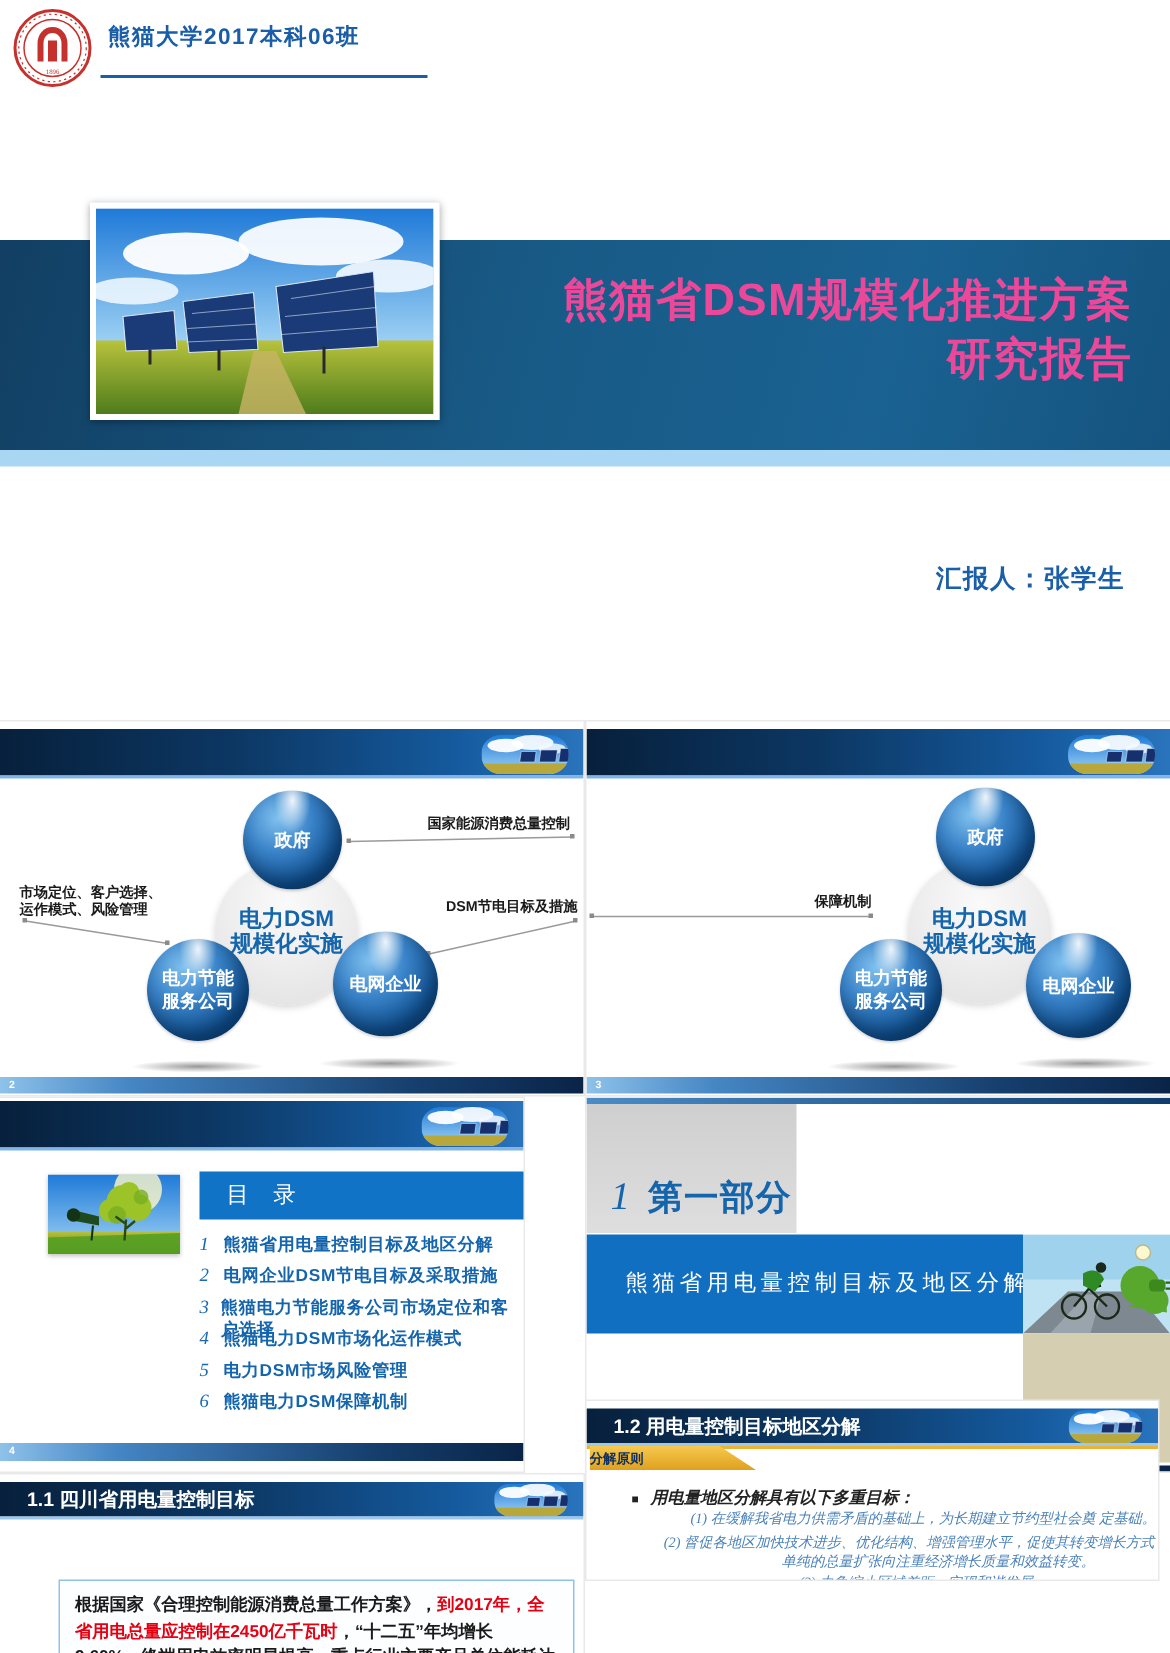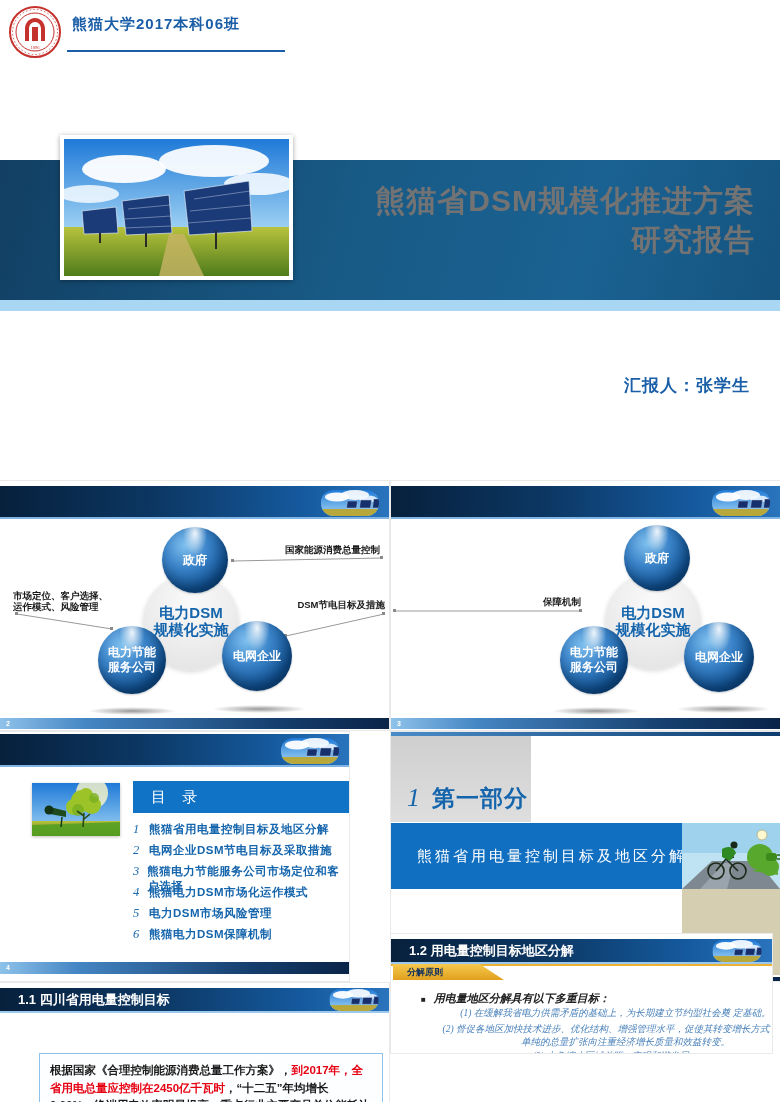--- a/index.html
+++ b/index.html
@@ -13,21 +13,21 @@
 
   
   .slide{position:absolute;background:#fff;overflow:hidden;box-shadow:0 0 0 1px #e9e9e9;}
   .slide1{left:0;top:88px;width:780px;height:391px;box-shadow:none;}
 
   .band{position:absolute;left:0;top:72px;width:780px;height:140px;
         background:linear-gradient(105deg,#123f63 0%,#185a86 45%,#1a6292 75%,#15537f 100%);}
   .band-strip{position:absolute;left:0;top:212px;width:780px;height:11px;background:#a9d6f2;}
   .title-photo{position:absolute;left:60px;top:47px;width:225px;height:137px;border:4px solid #fff;
                box-shadow:0 1px 5px rgba(0,0,0,.35);background:#cfe8f8;}
-  .main-title{position:absolute;right:25px;top:93px;text-align:right;color:#737373;font-weight:bold;
+  .main-title{position:absolute;right:25px;top:93px;text-align:right;color:#ec4899;font-weight:bold;
               font-size:30px;line-height:39px;letter-spacing:1px;}
   .presenter{position:absolute;right:30px;top:286px;font-size:17px;font-weight:bold;color:#1a5fa8;letter-spacing:1px;}
 
   
   .hdr-bar{position:absolute;left:0;right:0;top:5px;height:31px;
            background:linear-gradient(90deg,#07203c 0%,#0c3763 40%,#155a9e 78%,#2a74bd 100%);
            border-bottom:2px solid #7fb4e4;}
   .hdr-bar .hdr-oval{position:absolute;right:10px;top:4px;}
   .hdr-bar.small{height:23px;line-height:23px;color:#fff;font-size:13px;font-weight:bold;padding-left:18px;
            box-sizing:content-box;border-bottom:2px solid #9cc8ee;}
@@ -78,21 +78,21 @@
            background:linear-gradient(90deg,#8ec2ea,#16406f 75%,#0a2448);}
 
   
   .quote-box{position:absolute;left:39px;top:70px;width:322px;border:1px solid #8fc2ea;background:#fdfeff;
            padding:8px 10px 4px 10px;font-size:11.5px;font-weight:bold;line-height:17.5px;color:#1a1a1a;}
   .red{color:#e60012;}
   .gold-strip{position:absolute;left:0;right:0;top:30px;height:2px;background:#eeb233;}
   .gold-tag{position:absolute;left:2px;top:30px;width:111px;height:16px;
            background:linear-gradient(180deg,#f6c94e,#e0a01e);
            clip-path:polygon(0 0,78% 0,100% 100%,0 100%);
-           font-size:9px;font-weight:bold;color:#0d2f5e;line-height:16px;padding-left:14px;box-sizing:border-box;}
+           font-size:9px;font-weight:bold;color:#0d2f5e;line-height:16px;box-sizing:border-box;}
   .kai{font-family:"Liberation Serif",serif;font-style:italic;text-align:center;}
   .s7-bullet{position:absolute;left:30px;top:57px;font-size:11px;font-weight:600;color:#222;}
   .s7-item{position:absolute;left:47px;width:335px;font-size:9.5px;line-height:13px;color:#4a82ba;
            padding-left:20px;text-indent:-20px;}
 </style>
 </head>
 <body>
 
 <svg width="0" height="0" style="position:absolute">
   <defs>

